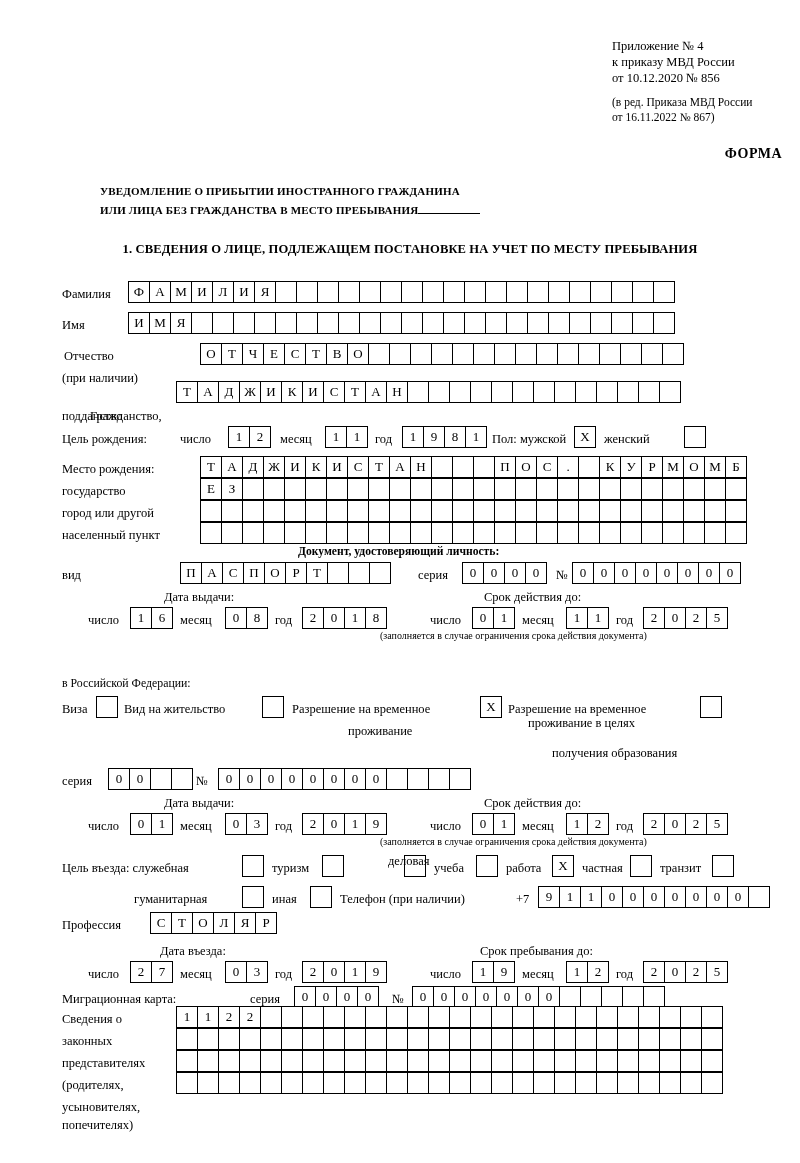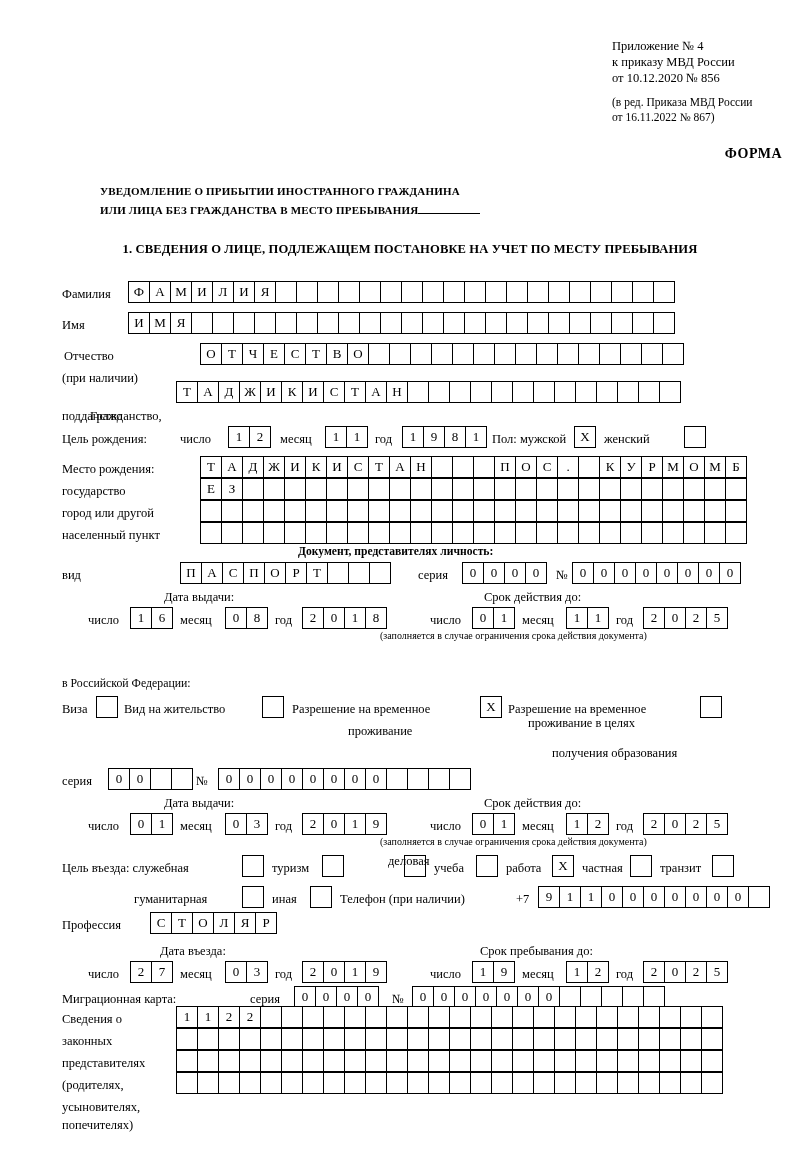--- a/index.html
+++ b/index.html
@@ -327,21 +327,21 @@
       <div class="cell"></div>
       <div class="cell"></div>
       <div class="cell"></div>
       <div class="cell"></div>
       <div class="cell"></div>
       <div class="cell"></div>
       <div class="cell"></div>
       <div class="cell"></div>
     </div>
 
-  <div class="t b" style="left:298px;top:545px;font-size:11.6px;">Документ, представителях личность:</div>
+  <div class="t b" style="left:298px;top:545px;font-size:11.6px;">Документ, удостоверяющий личность:</div>
   <div class="t" style="left:62px;top:568px;">вид</div>
   <div class="cells" id="row-dockind" style="left:180px;top:562px;">
       <div class="cell">П</div>
       <div class="cell">А</div>
       <div class="cell">С</div>
       <div class="cell">П</div>
       <div class="cell">О</div>
       <div class="cell">Р</div>
       <div class="cell">Т</div>
       <div class="cell"></div>

